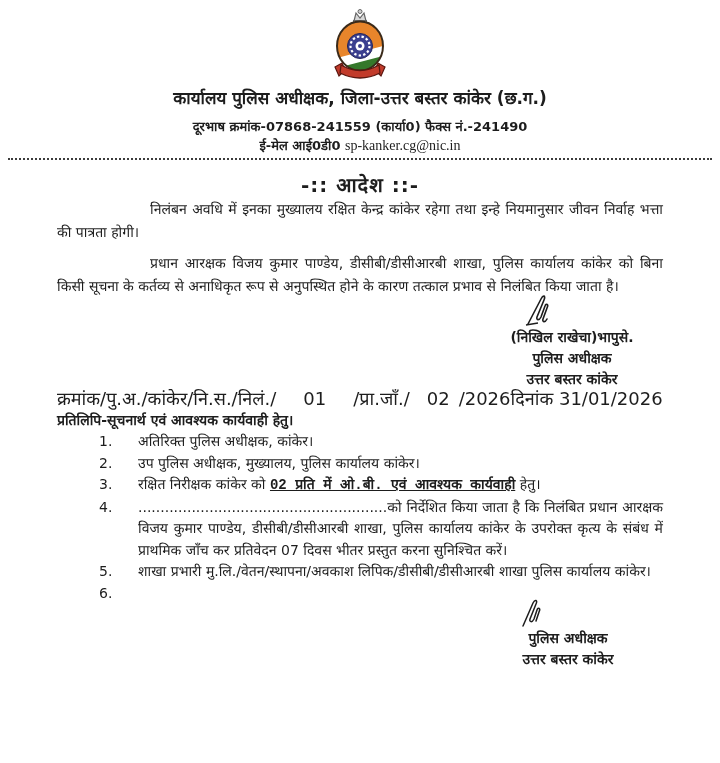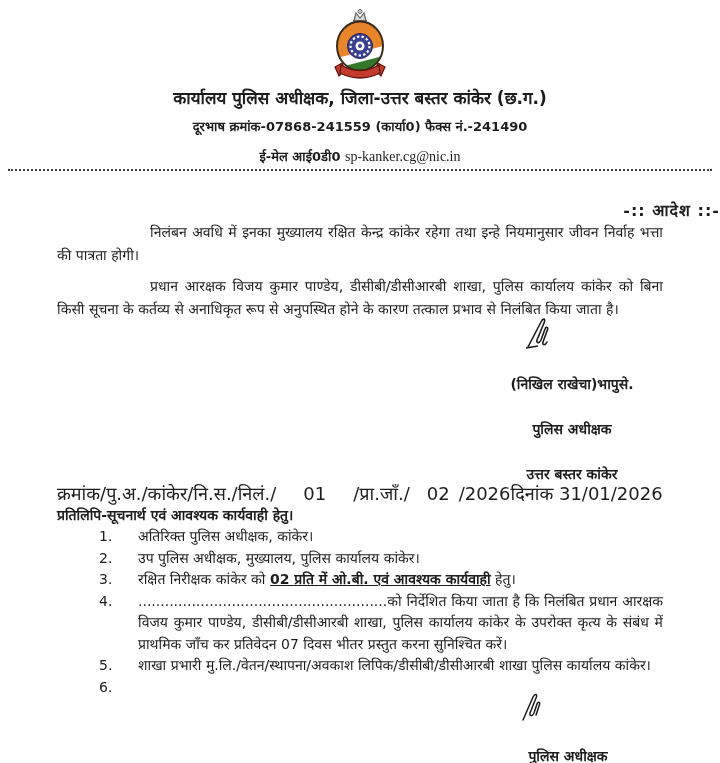--- a/index.html
+++ b/index.html
@@ -10,54 +10,54 @@
     color:#1d1d1d;
     -webkit-font-smoothing:antialiased;
   }
   .page { width:720px; height:763px; position:relative; }
 
   
   .header { text-align:center; padding-top:8px; }
   .logo-wrap { display:flex; justify-content:center; }
   .hdr-office { font-size:17px; font-weight:bold; margin-top:2px; }
   .hdr-phone  { font-size:13px; font-weight:bold; margin-top:8px; }
-  .hdr-email  { font-size:13px; font-weight:bold; margin-top:12px; }
+  .hdr-email  { font-size:13px; font-weight:bold; margin-top:1px; }
   .hdr-email .email-value { font-family:"Liberation Serif", serif; font-weight:normal; font-size:14px; }
 
   .dotted-rule { border-top:2px dotted #3c3c3c; margin:4px 8px 0 8px; height:0; }
 
   
-  .order-title { text-align:right; font-size:16px; font-weight:bold; margin-top:28px; letter-spacing:1px; }
+  .order-title { text-align:center; font-size:20px; font-weight:bold; margin-top:11px; letter-spacing:1px; }
 
   
   .bodytext { padding:0 57px; font-size:14px; line-height:22.5px; text-align:justify; }
   .para1 { margin-top:9px; text-indent:93px; }
   .para2 { margin-top:0; text-indent:93px; }
 
   
   .sig-block { width:200px; margin-left:auto; margin-right:48px; text-align:center; }
   .sig-block .squiggle { display:block; margin:0 auto 0 52px; }
-  .sig-line { font-size:14px; font-weight:bold; line-height:21px;margin-top:24px; }
+  .sig-line { font-size:14px; font-weight:bold; line-height:21px; }
   .sig-top { margin-top:-4px; }
   .sig-bottom { margin-top:-6px; margin-right:52px; }
 
   
   .ref-line { display:flex; padding:0 57px; font-size:18px; line-height:20px; margin-top:-1px; }
   .ref-left { display:inline-flex; }
   .ref-left .g25 { display:inline-block; width:27px; }
   .ref-left .g15 { display:inline-block; width:17px; }
   .ref-left .g8  { display:inline-block; width:9px; }
 
   
   .copy-head { padding:0 57px; font-size:14px; font-weight:bold; line-height:21px; margin-top:1px; }
   .copy-list { padding:0 57px; font-size:14px; line-height:21.5px; }
   .li { display:flex; }
   .li-num { flex:none; margin-left:42px; width:39px; }
   .li-text { flex:1; text-align:justify; }
-  .emph { font-weight:bold; text-decoration:underline; }
+  .emph { font-weight:bold; text-decoration:underline;font-family:Liberation Mono, monospace; }
 </style>
 </head>
 <body>
 
 <div class="page">
 
   <div class="header">
     <div class="logo-wrap">
       <svg width="86" height="76" viewBox="0 0 86 76">
 

